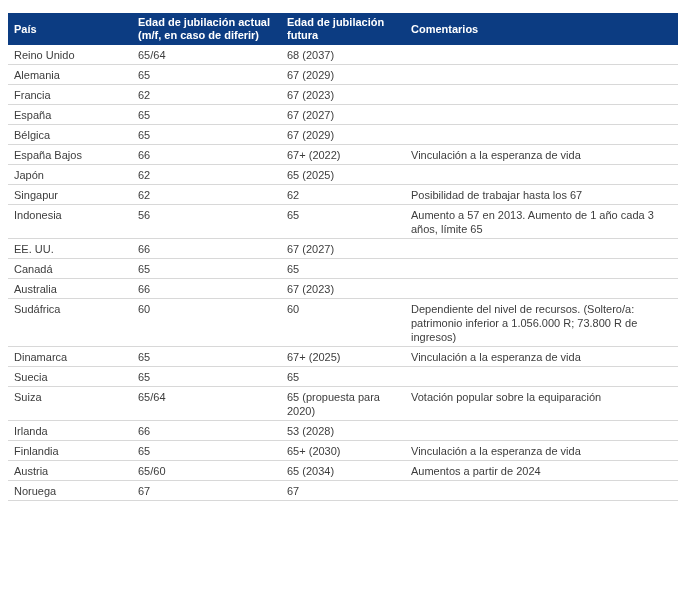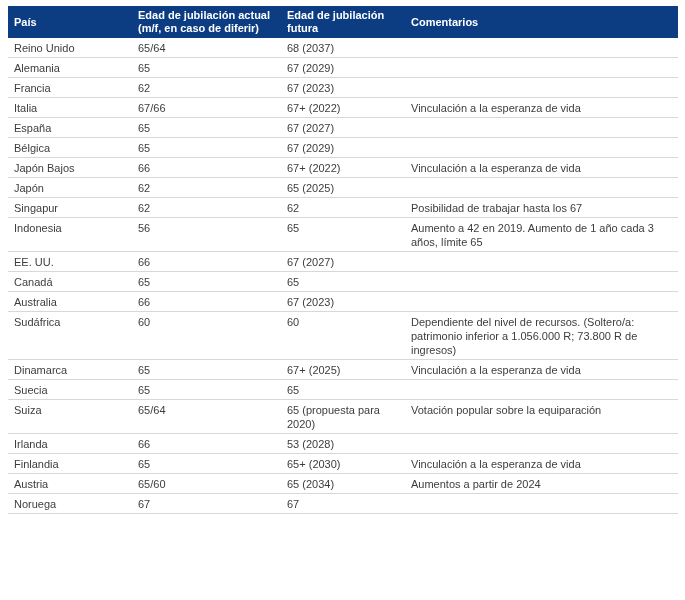--- a/index.html
+++ b/index.html
@@ -10,21 +10,21 @@
     --page-bg:#ffffff;
   }
   *{box-sizing:border-box;}
   html,body{margin:0;padding:0;}
   body{
     width:685px;height:600px;background:var(--page-bg);
     font-family:"Liberation Sans","DejaVu Sans",sans-serif;
   }
   .page{position:relative;width:685px;height:600px;overflow:hidden;}
   table.retirement{
-    position:absolute;left:8px;top:6px;width:670px;
+    position:absolute;left:8px;top:13px;width:670px;
     border-collapse:collapse;table-layout:fixed;
   }
   col.c1{width:130px;}
   col.c2{width:149px;}
   col.c3{width:124px;}
   col.c4{width:267px;}
   thead th{
     background:var(--header-bg);
     color:var(--header-text);
     font-size:11px;font-weight:bold;text-align:left;
@@ -73,60 +73,54 @@
     <td>67 (2029)</td>
     <td></td>
   </tr>
         <tr>
     <td>Francia</td>
     <td>62</td>
     <td>67 (2023)</td>
     <td></td>
   </tr>
         <tr>
-    <td>Italia</td>
-    <td>67/66</td>
-    <td>67+ (2022)</td>
-    <td>Vinculación a la esperanza de vida</td>
-  </tr>
-        <tr>
     <td>España</td>
     <td>65</td>
     <td>67 (2027)</td>
     <td></td>
   </tr>
         <tr>
     <td>Bélgica</td>
     <td>65</td>
     <td>67 (2029)</td>
     <td></td>
   </tr>
         <tr>
-    <td>Japón Bajos</td>
+    <td>España Bajos</td>
     <td>66</td>
     <td>67+ (2022)</td>
     <td>Vinculación a la esperanza de vida</td>
   </tr>
         <tr>
     <td>Japón</td>
     <td>62</td>
     <td>65 (2025)</td>
     <td></td>
   </tr>
         <tr>
     <td>Singapur</td>
     <td>62</td>
     <td>62</td>
     <td>Posibilidad de trabajar hasta los 67</td>
   </tr>
         <tr>
     <td>Indonesia</td>
     <td>56</td>
     <td>65</td>
-    <td>Aumento a 42 en 2019. Aumento de 1 año cada 3 años, límite 65</td>
+    <td>Aumento a 57 en 2013. Aumento de 1 año cada 3 años, límite 65</td>
   </tr>
         <tr>
     <td>EE. UU.</td>
     <td>66</td>
     <td>67 (2027)</td>
     <td></td>
   </tr>
         <tr>
     <td>Canadá</td>
     <td>65</td>

